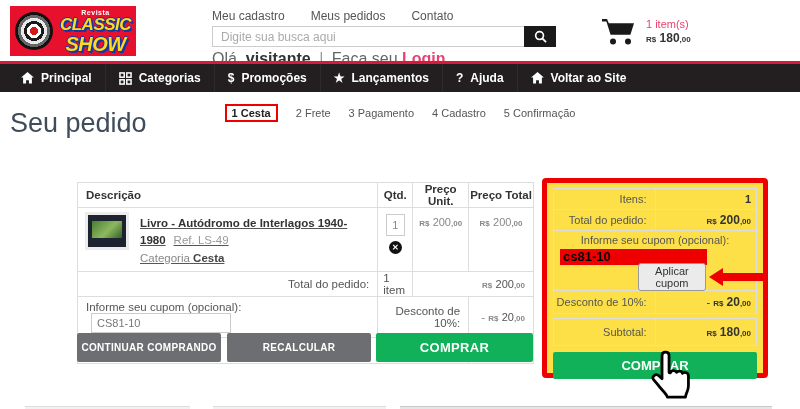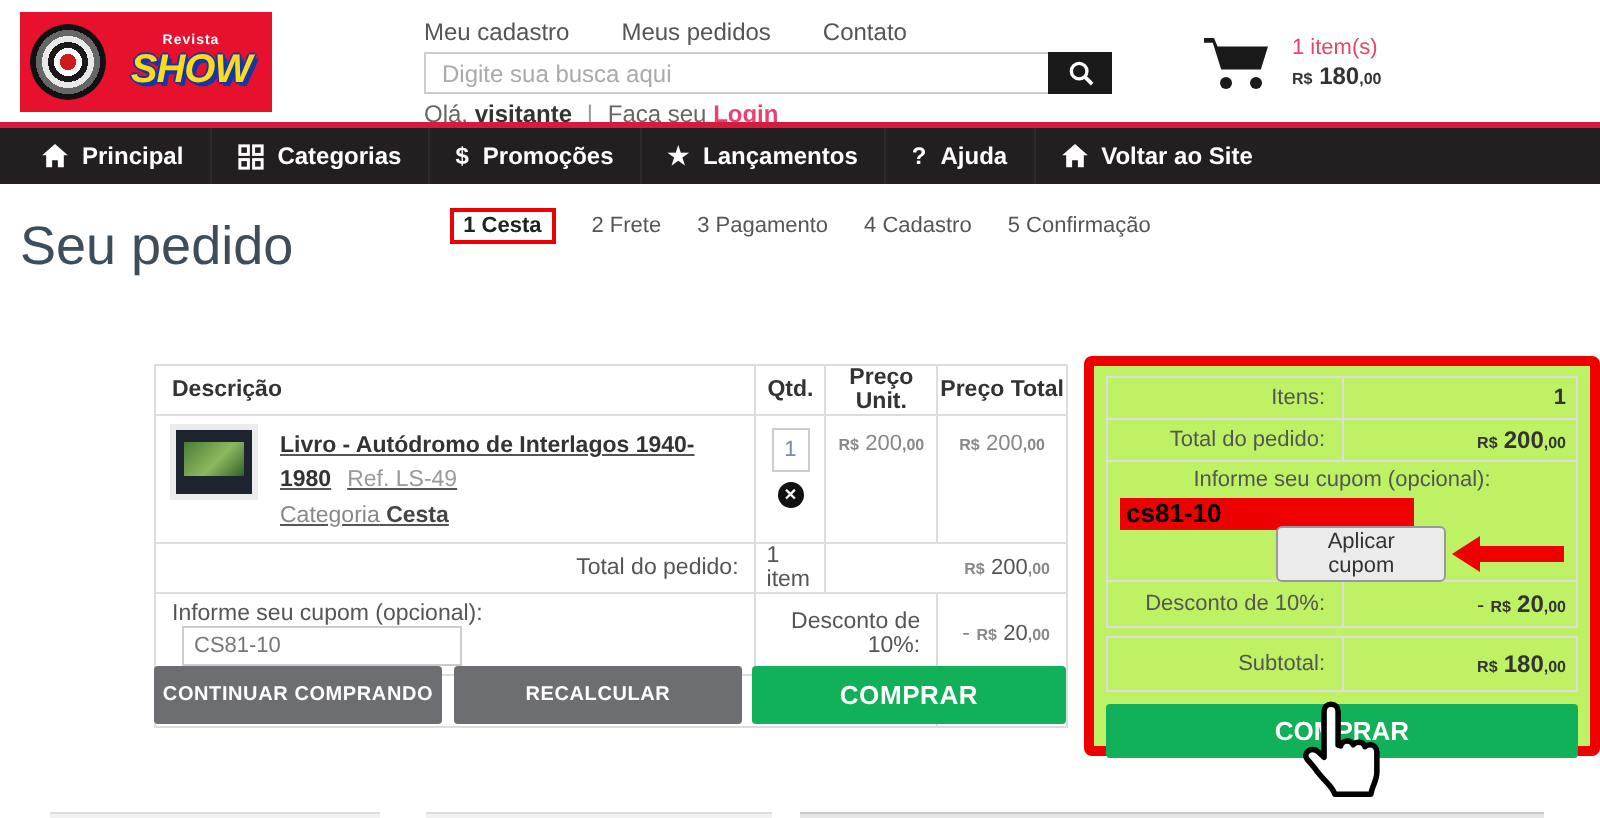--- a/index.html
+++ b/index.html
@@ -21,21 +21,21 @@
   .top-links { position:absolute; left:212px; top:9px; display:flex; gap:26px; font-size:12px; color:#555; }
   .top-links span { cursor:pointer; }
 
   .search-bar { position:absolute; left:212px; top:26px; width:344px; height:21px; display:flex; }
   .search-input { flex:1; border:1px solid #ccc; border-right:none; font-size:12px; color:#555;
                   padding:0 8px; outline:none; font-family:"Liberation Sans", sans-serif; }
   .search-input::placeholder { color:#aaa; }
   .search-btn { width:32px; height:21px; background:#1a1a1a; border:none; display:flex;
                 align-items:center; justify-content:center; cursor:pointer; }
 
-  .greeting { position:absolute; left:212px; top:50px; font-size:12px; color:#666; }
+  .greeting { position:absolute; left:212px; top:50px; font-size:16px; color:#666; }
   .greeting .user { font-weight:bold; color:#333; }
   .greeting .sep { margin:0 4px; color:#999; }
   .greeting .login { color:#e8436f; font-weight:bold; cursor:pointer; }
 
   .cart-area { position:absolute; left:600px; top:17px; display:flex; gap:10px; align-items:flex-start; }
   .cart-texts { display:flex; flex-direction:column; line-height:1.3; }
   .cart-count { font-size:11px; color:#e8436f; }
   .cart-price { font-size:12px; color:#333; }
 
   .price .cur { font-size:8px; font-weight:bold; }
@@ -96,22 +96,22 @@
 
   
   .btn { position:absolute; top:333px; height:29px; border:none; border-radius:2px; color:#fff;
          font-weight:bold; letter-spacing:.3px; cursor:pointer; font-family:"Liberation Sans", sans-serif; }
   .btn-gray { background:#6d6e71; font-size:10px; }
   .btn-continue { left:77px; width:144px; }
   .btn-recalc { left:227px; width:144px; }
   .btn-buy-main { left:376px; width:157px; background:#10b159; font-size:13px; }
 
   
-  .summary-box { position:absolute; left:542px; top:178px; width:258px; height:200px;
-                 border:5px solid #ee0000; border-radius:4px; background:#bef264; padding:5px 6px; }
+  .summary-box { position:absolute; left:542px; top:178px; width:226px; height:200px;
+                 border:5px solid #ee0000; border-radius:4px; background:#fde047; padding:5px 6px; }
   .summary-table { width:100%; border-collapse:collapse; font-size:11px; color:#555; }
   .summary-table td { border:1px solid #ddd; }
   .s-label { width:50%; text-align:right; padding-right:8px; height:21px; }
   .s-value { text-align:right; padding-right:5px; color:#333; }
   .s-coupon-cell { padding:3px 4px 4px !important; }
   .s-coupon-label { text-align:center; font-size:11px; color:#555; margin-bottom:3px; }
   .s-coupon-input { width:147px; height:16px; background:#ee0000; color:#000; font-weight:bold;
                     font-size:13px; line-height:16px; padding-left:3px; margin-left:2px; }
   .apply-row { display:flex; align-items:center; margin-top:3px; height:18px; }
   .apply-btn { margin-left:80px; background:#ebebeb; border:1px solid #999; border-radius:3px;
@@ -137,20 +137,21 @@
 </style>
 </head>
 <body>
 
 <div class="page">
 
   <div class="logo">
     <div class="logo-target"></div>
     <div class="logo-text">
       <div class="logo-revista">Revista</div>
+      <div class="logo-big">CLASSIC</div>
       <div class="logo-big logo-big2">SHOW</div>
     </div>
   </div>
 
   <div class="top-links">
     <span>Meu cadastro</span>
     <span>Meus pedidos</span>
     <span>Contato</span>
   </div>
 

